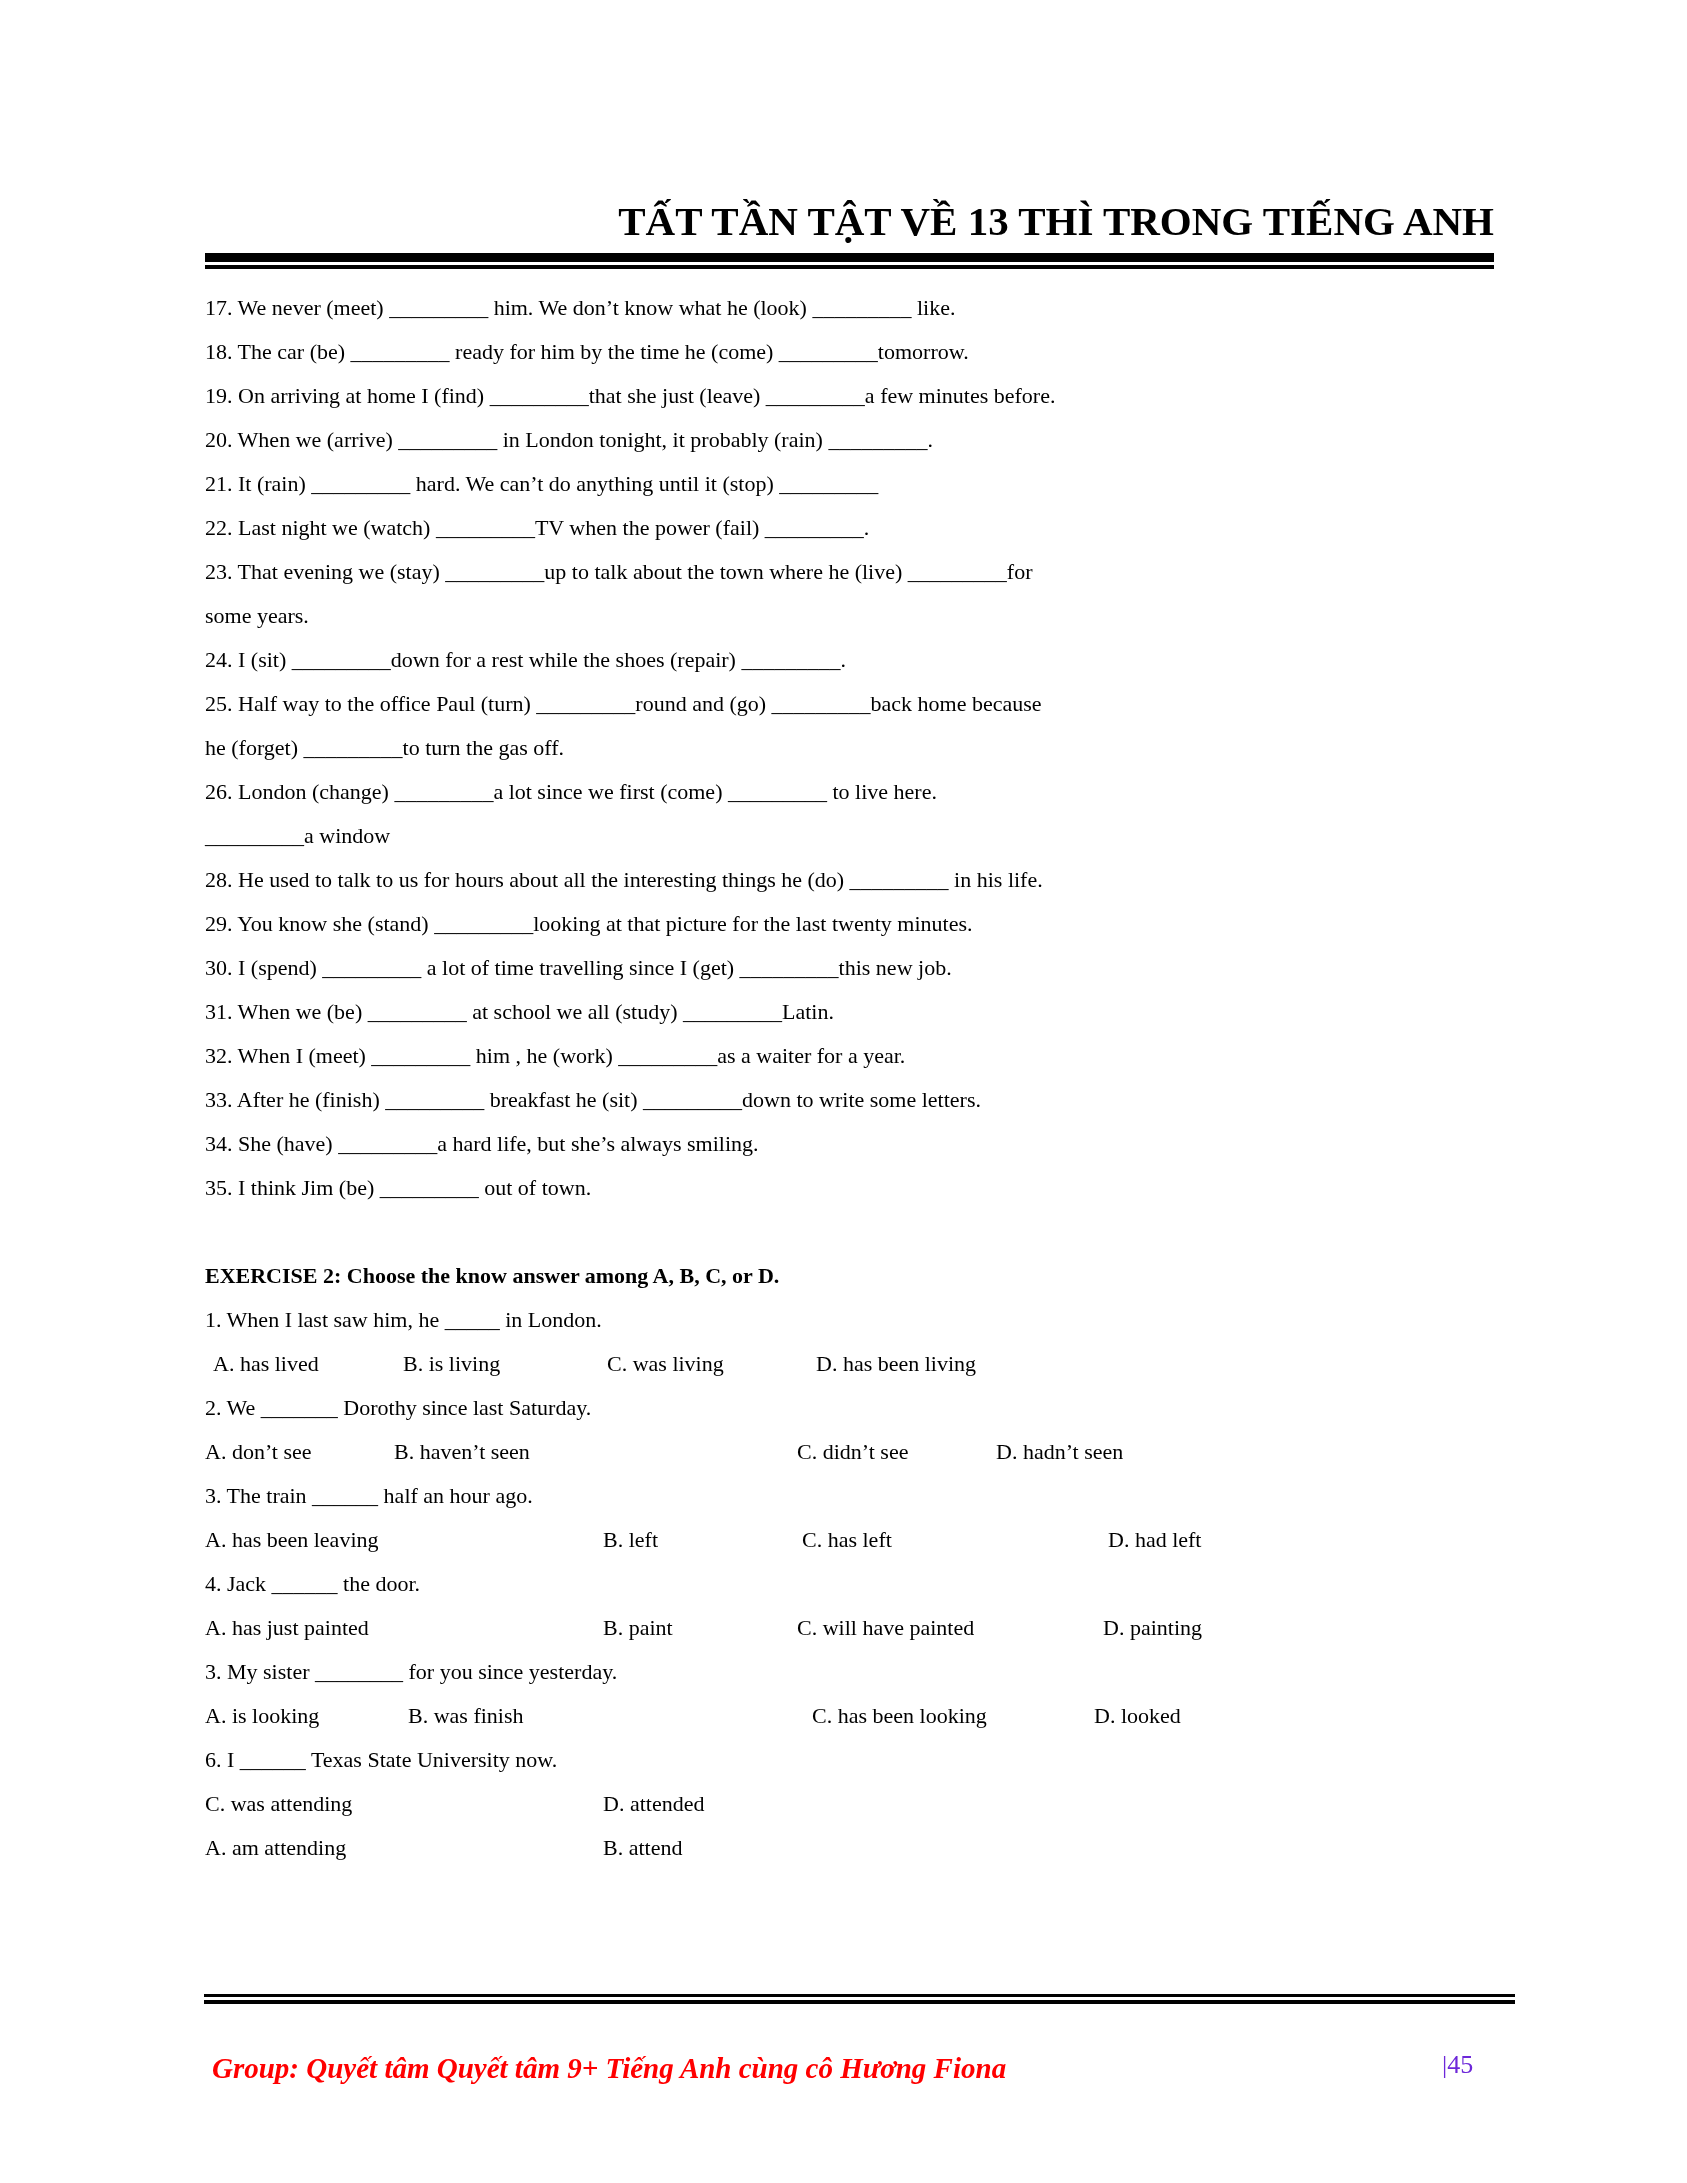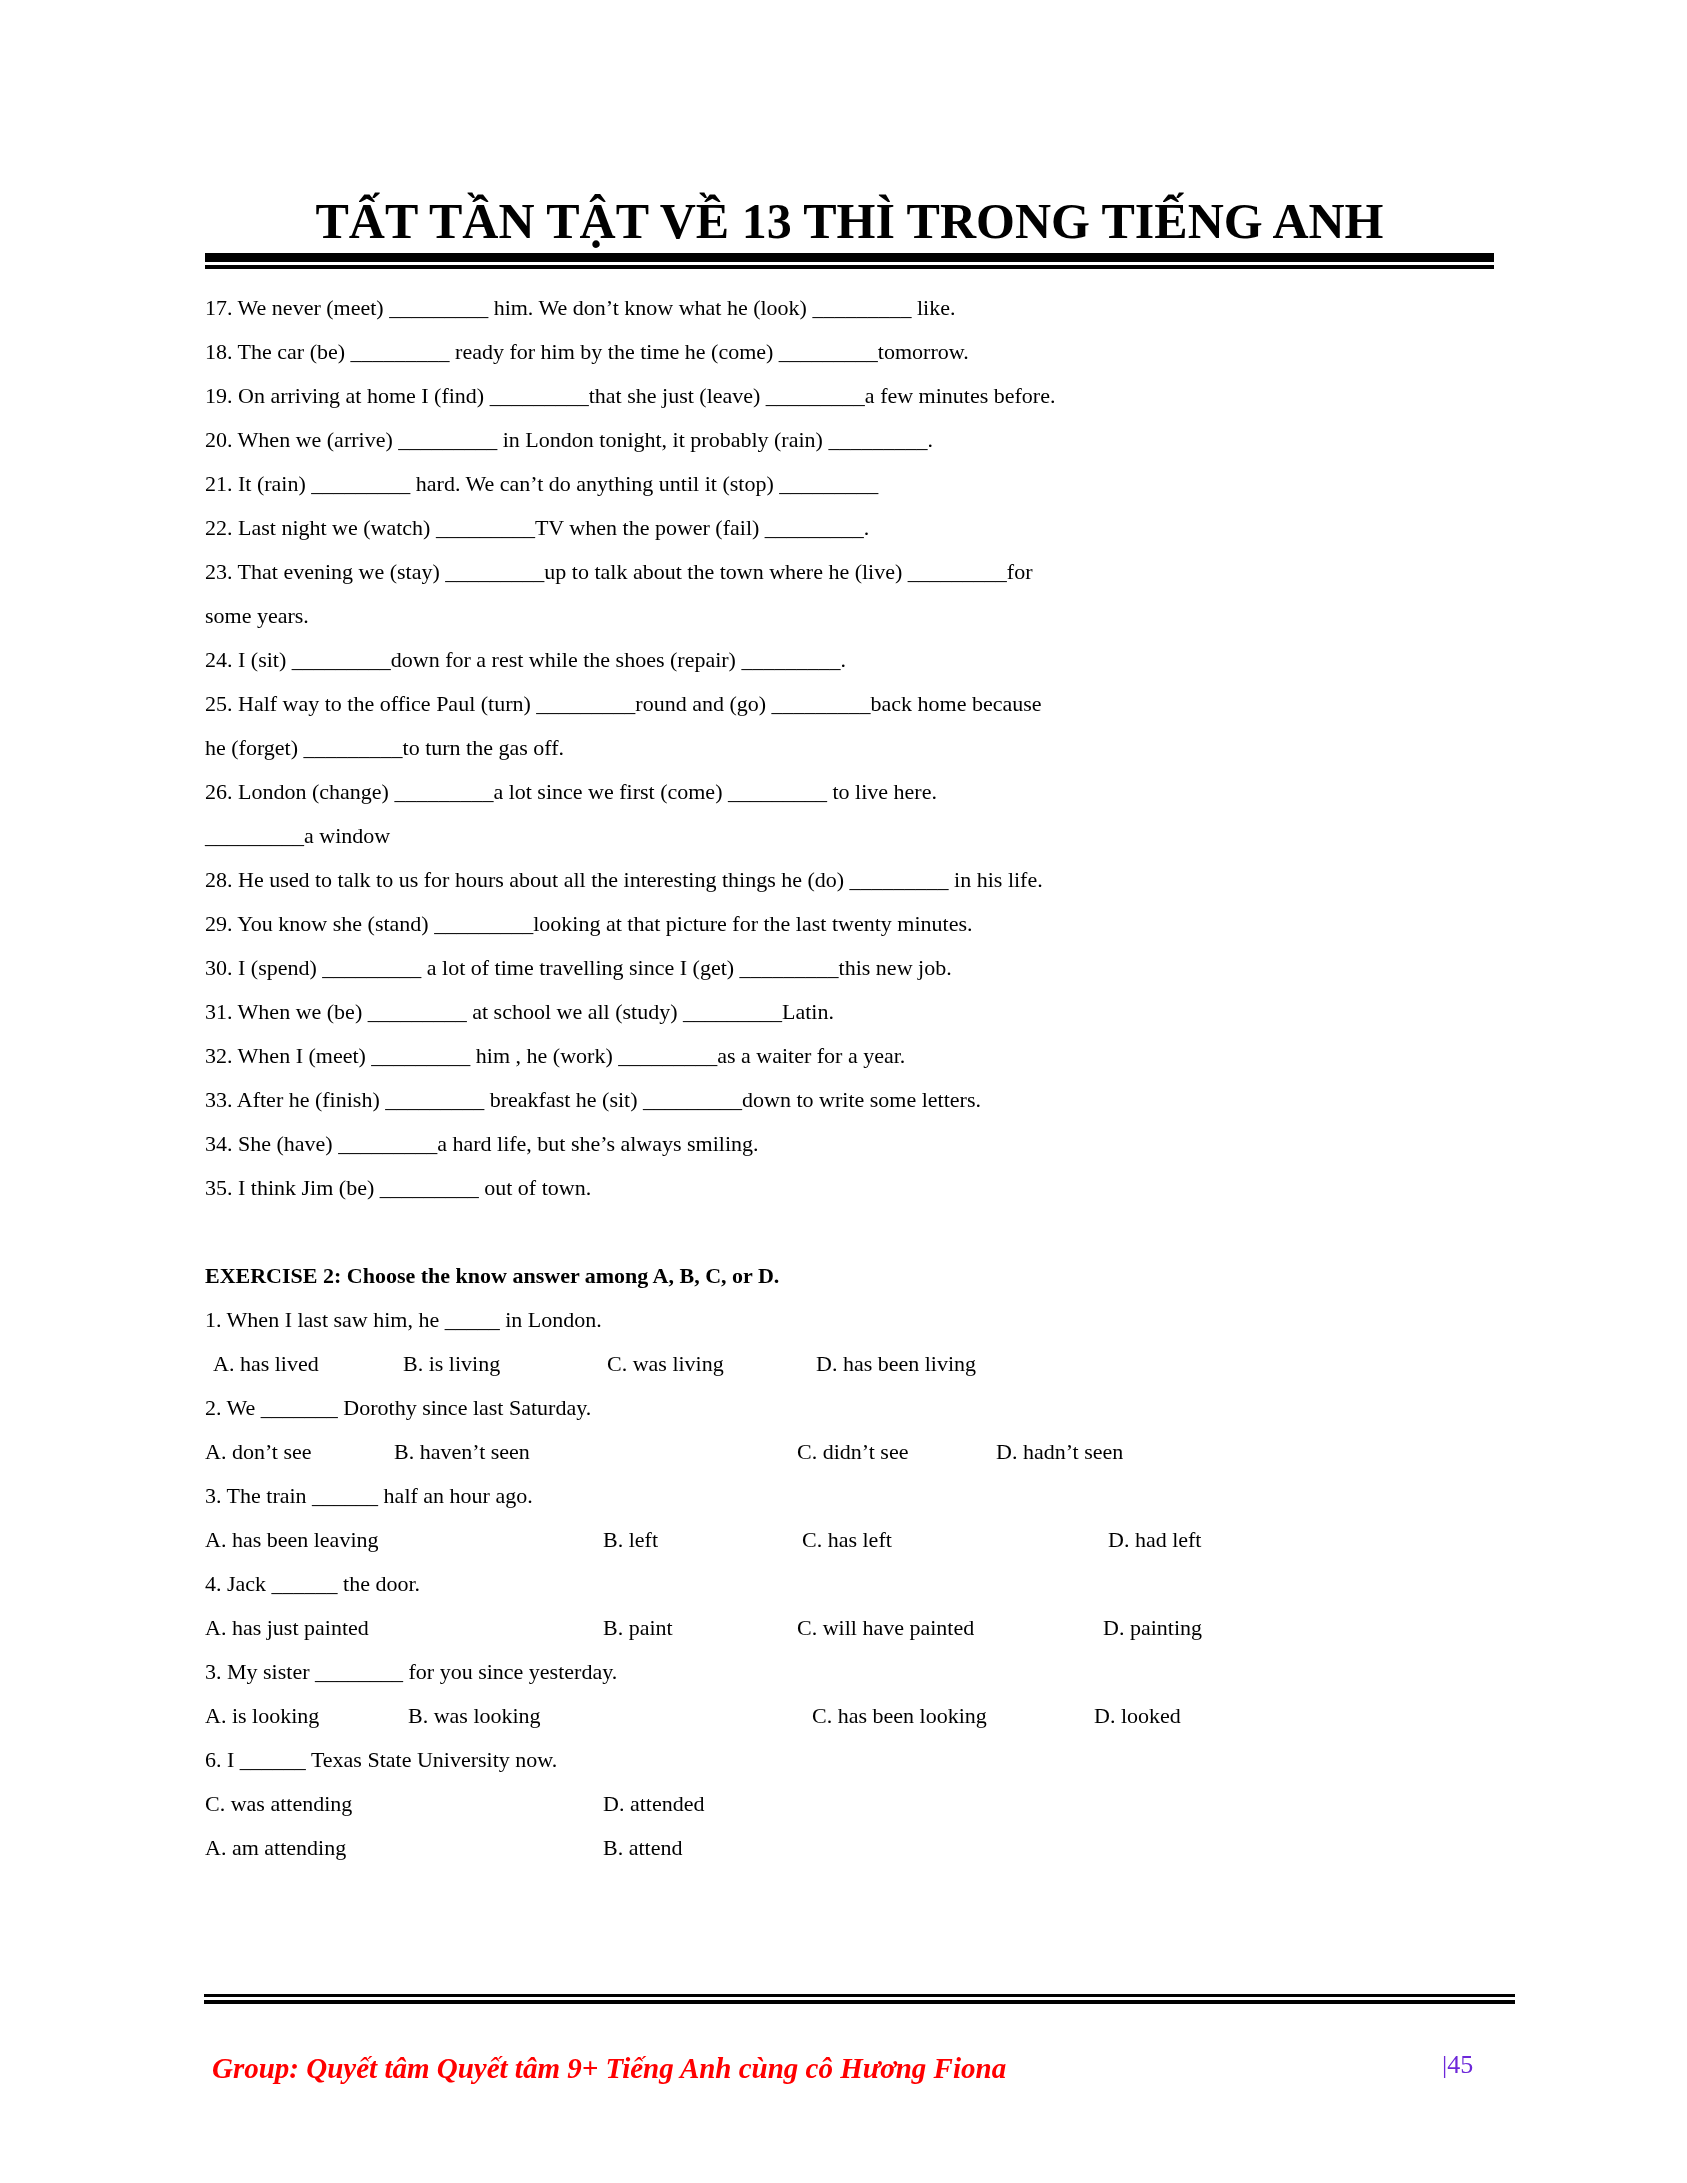--- a/index.html
+++ b/index.html
@@ -9,22 +9,22 @@
     height:2183px;
     background:#ffffff;
     font-family:"Liberation Serif","DejaVu Serif",serif;
     color:#000000;
     overflow:hidden;
   }
   .title{
     position:absolute;
     left:205px; top:198px;
     width:1289px;
-    text-align:center;
-    font-size:50px;
+    text-align:right;
+    font-size:41px;
     font-weight:bold;
     line-height:46px;
     white-space:pre;
   }
   .rule{position:absolute;left:205px;width:1289px;}
   .rule-top{top:253px;}
   .rule-bottom{top:1994px;left:204px;width:1311px;}
   .bar{background:#000;width:100%;}
   .rule-top .b1{height:9.3px;}
   .rule-top .gap{height:2.6px;background:transparent;}
@@ -134,21 +134,21 @@
     <div class="line opts">
       <span class="opt" style="left:0px">A. has just painted</span>
       <span class="opt" style="left:398px">B. paint</span>
       <span class="opt" style="left:592px">C. will have painted</span>
       <span class="opt" style="left:898px">D. painting</span>
     </div>
 
     <div class="line">3. My sister ________ for you since yesterday.</div>
     <div class="line opts">
       <span class="opt" style="left:0px">A. is looking</span>
-      <span class="opt" style="left:203px">B. was looking</span>
+      <span class="opt" style="left:203px">B. was finish</span>
       <span class="opt" style="left:607px">C. has been looking</span>
       <span class="opt" style="left:889px">D. looked</span>
     </div>
 
     <div class="line">6. I ______ Texas State University now.</div>
     <div class="line opts">
       <span class="opt" style="left:0px">C. was attending</span>
       <span class="opt" style="left:398px">D. attended</span>
     </div>
     <div class="line opts">

